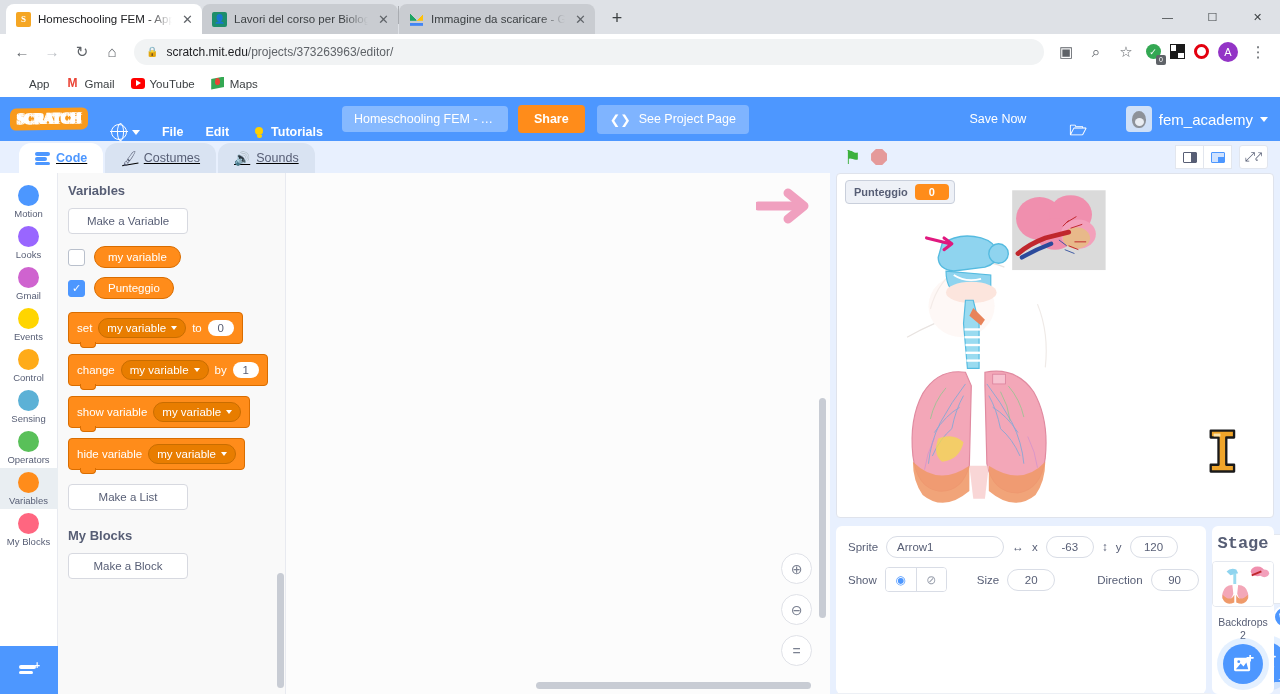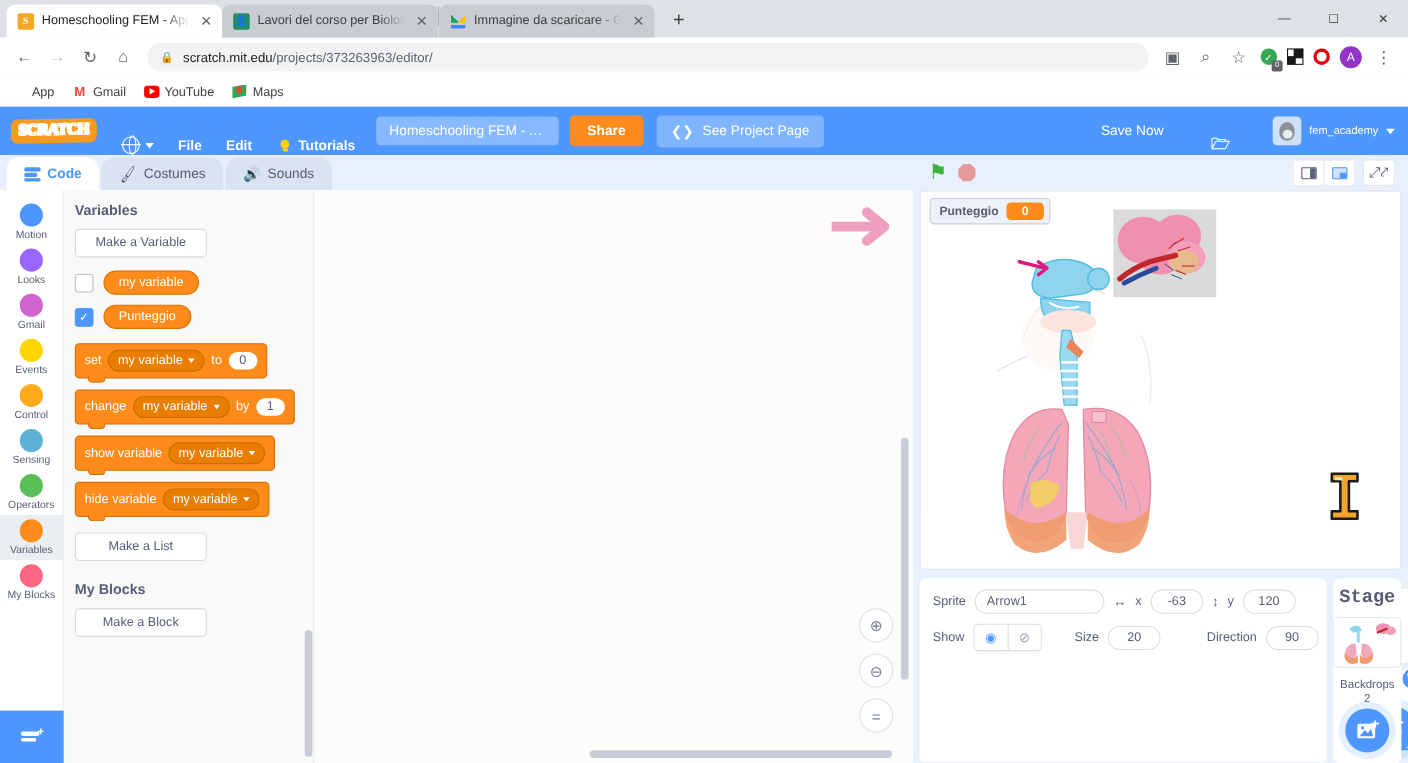--- a/index.html
+++ b/index.html
@@ -210,41 +210,41 @@
     font-size: 12.5px; font-weight: normal;
   }
   .folder-glyph { font-size: 14px; }
   .menubar-right {
     margin-left: auto; display: flex; align-items: center; gap: 16px;
     padding-right: 12px;
   }
   .save-now { padding: 0 16px; font-weight: normal; font-size: 12.5px; }
   .acct {
     display: flex; align-items: center; gap: 7px;
-    padding-left: 12px; font-weight: normal; font-size: 10px;
+    padding-left: 12px; font-weight: normal; font-size: 15px;
   }
   .acct-avatar {
     width: 26px; height: 26px; border-radius: 4px; background:#cfe0f7;
     position: relative; overflow:hidden;
   }
   .acct-avatar:before{
     content:""; position:absolute; left:6px; top:5px; width:14px; height:17px;
     background:#8d9299; border-radius: 50% 50% 45% 45%;
   }
   .acct-avatar:after{
     content:""; position:absolute; left:9px; top:12px; width:9px; height:8px;
     background:#e9edf2; border-radius:50%;
   }
 
   
   .editor { display: flex; height: calc(694px - 141px); background: #e8f0fe; }
   .left-col { width: 830px; display: flex; flex-direction: column; }
   .tabrow {
     height: 32px; background: #e8f0fe; display: flex; align-items: flex-end;
-    padding-left: 6px; gap: 2px; flex: 0 0 32px;
+    padding-left: 19px; gap: 2px; flex: 0 0 32px; text-decoration: underline;
   }
   .stab {
     height: 30px; border-radius: 12px 12px 0 0;
     display: flex; align-items: center; gap: 6px;
     padding: 0 16px; font-size: 12.5px; color: #575e75;
     background: #d9e3f2;
   }
   .stab.active { background: #fff; color: #4d97ff; font-weight: bold; }
   .ico-code {
     width: 15px; height: 12px; position: relative;

